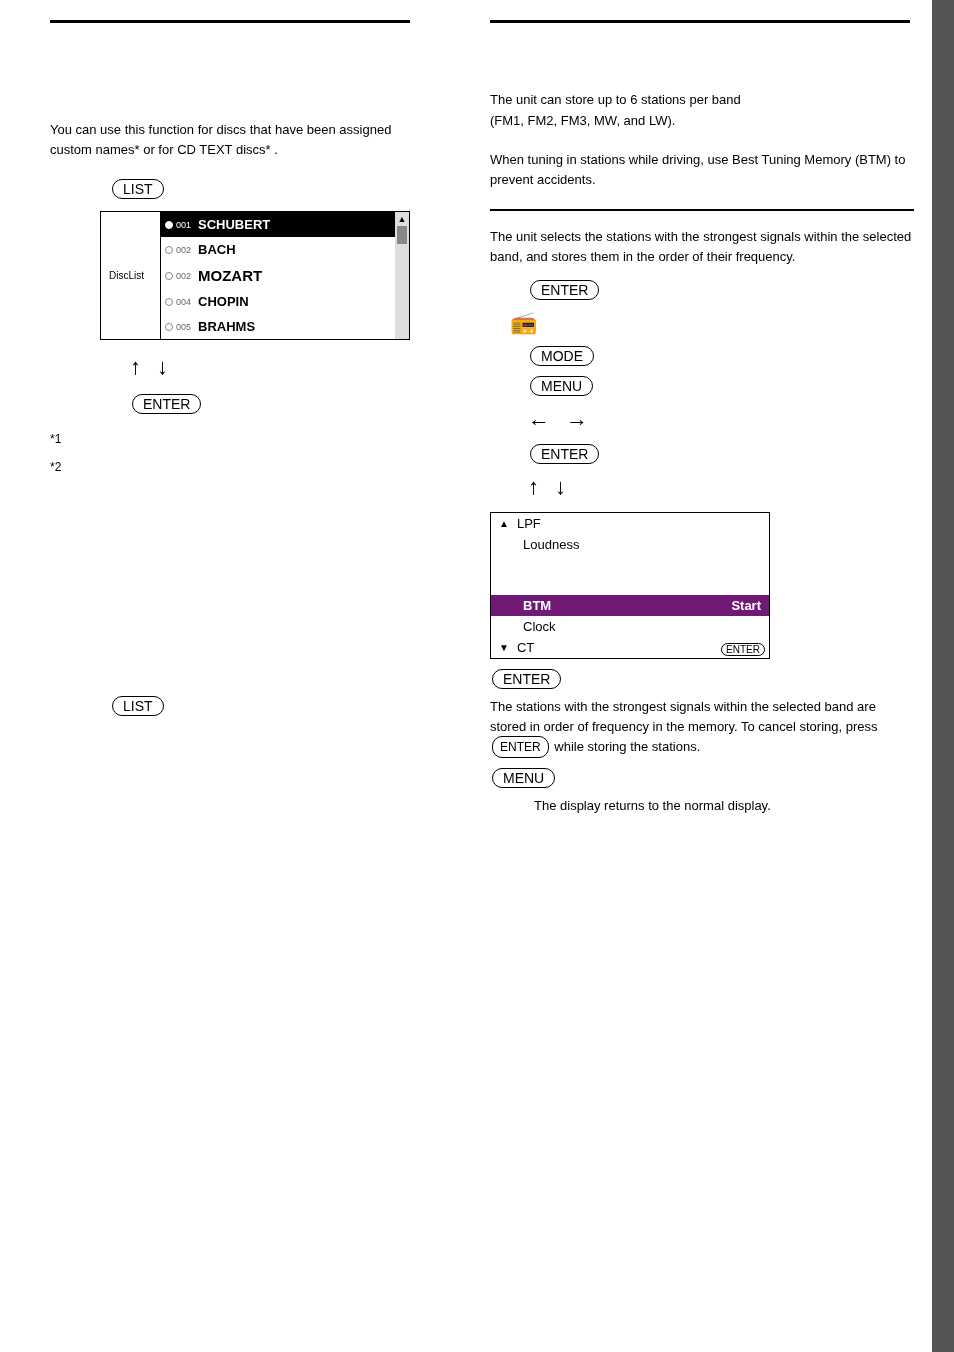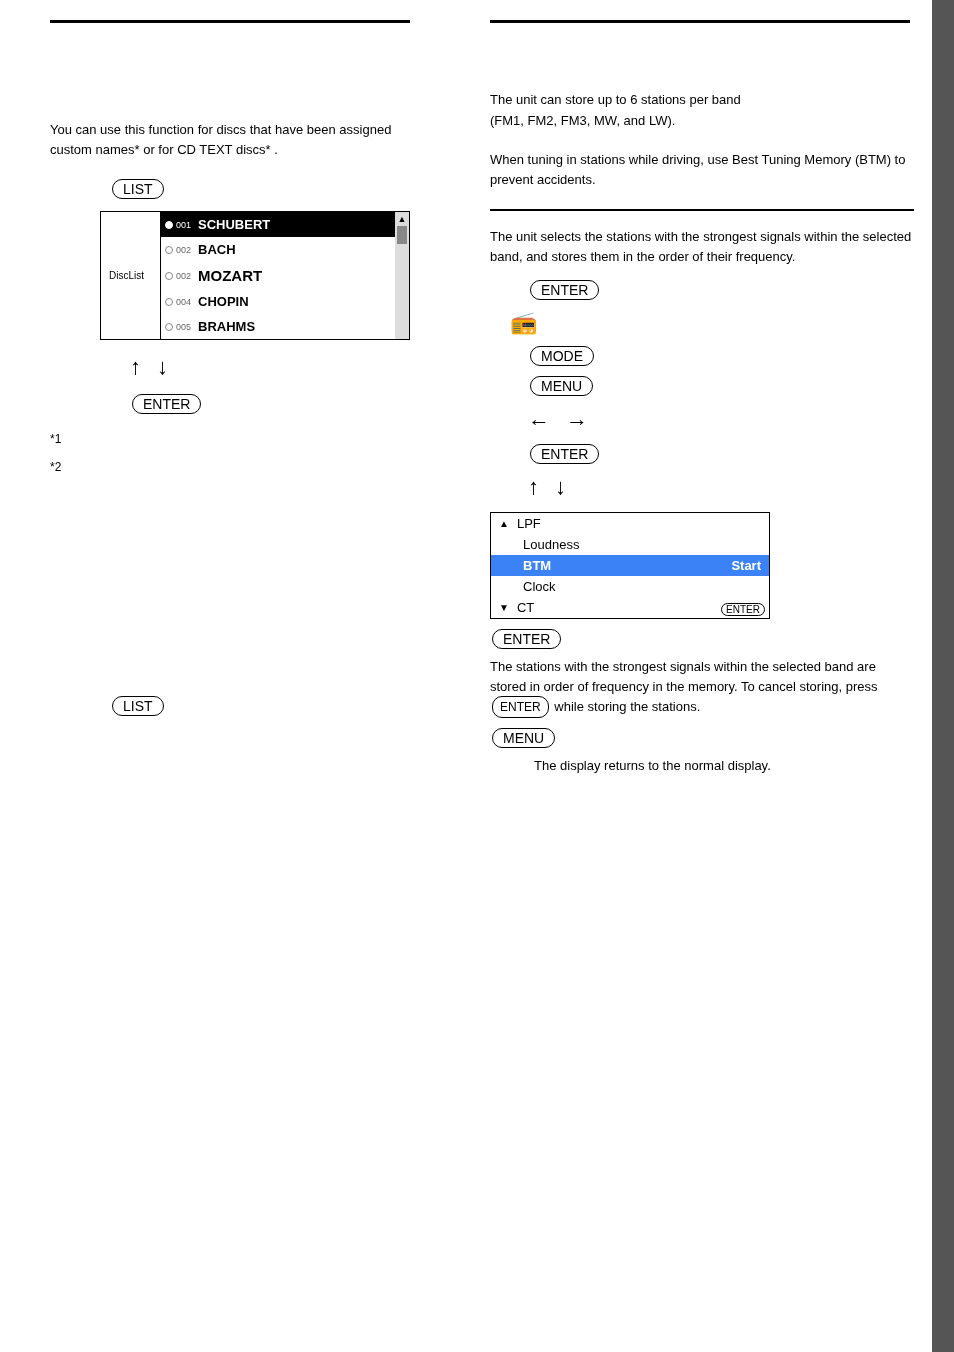--- a/index.html
+++ b/index.html
@@ -216,22 +216,23 @@
       position: relative;
     }
     .menu-row {
       display: flex;
       align-items: center;
       padding: 3px 8px;
       font-size: 13px;
       position: relative;
     }
     .menu-row.selected {
-      background: #3b82f6;
+      background: #701a75;
       color: #fff;
+      margin-top: 40px;
     }
     .menu-row-label {
       flex: 1;
     }
     .menu-row-value {
       font-size: 13px;
       font-weight: bold;
       margin-left: 20px;
     }
     .menu-enter-small {

